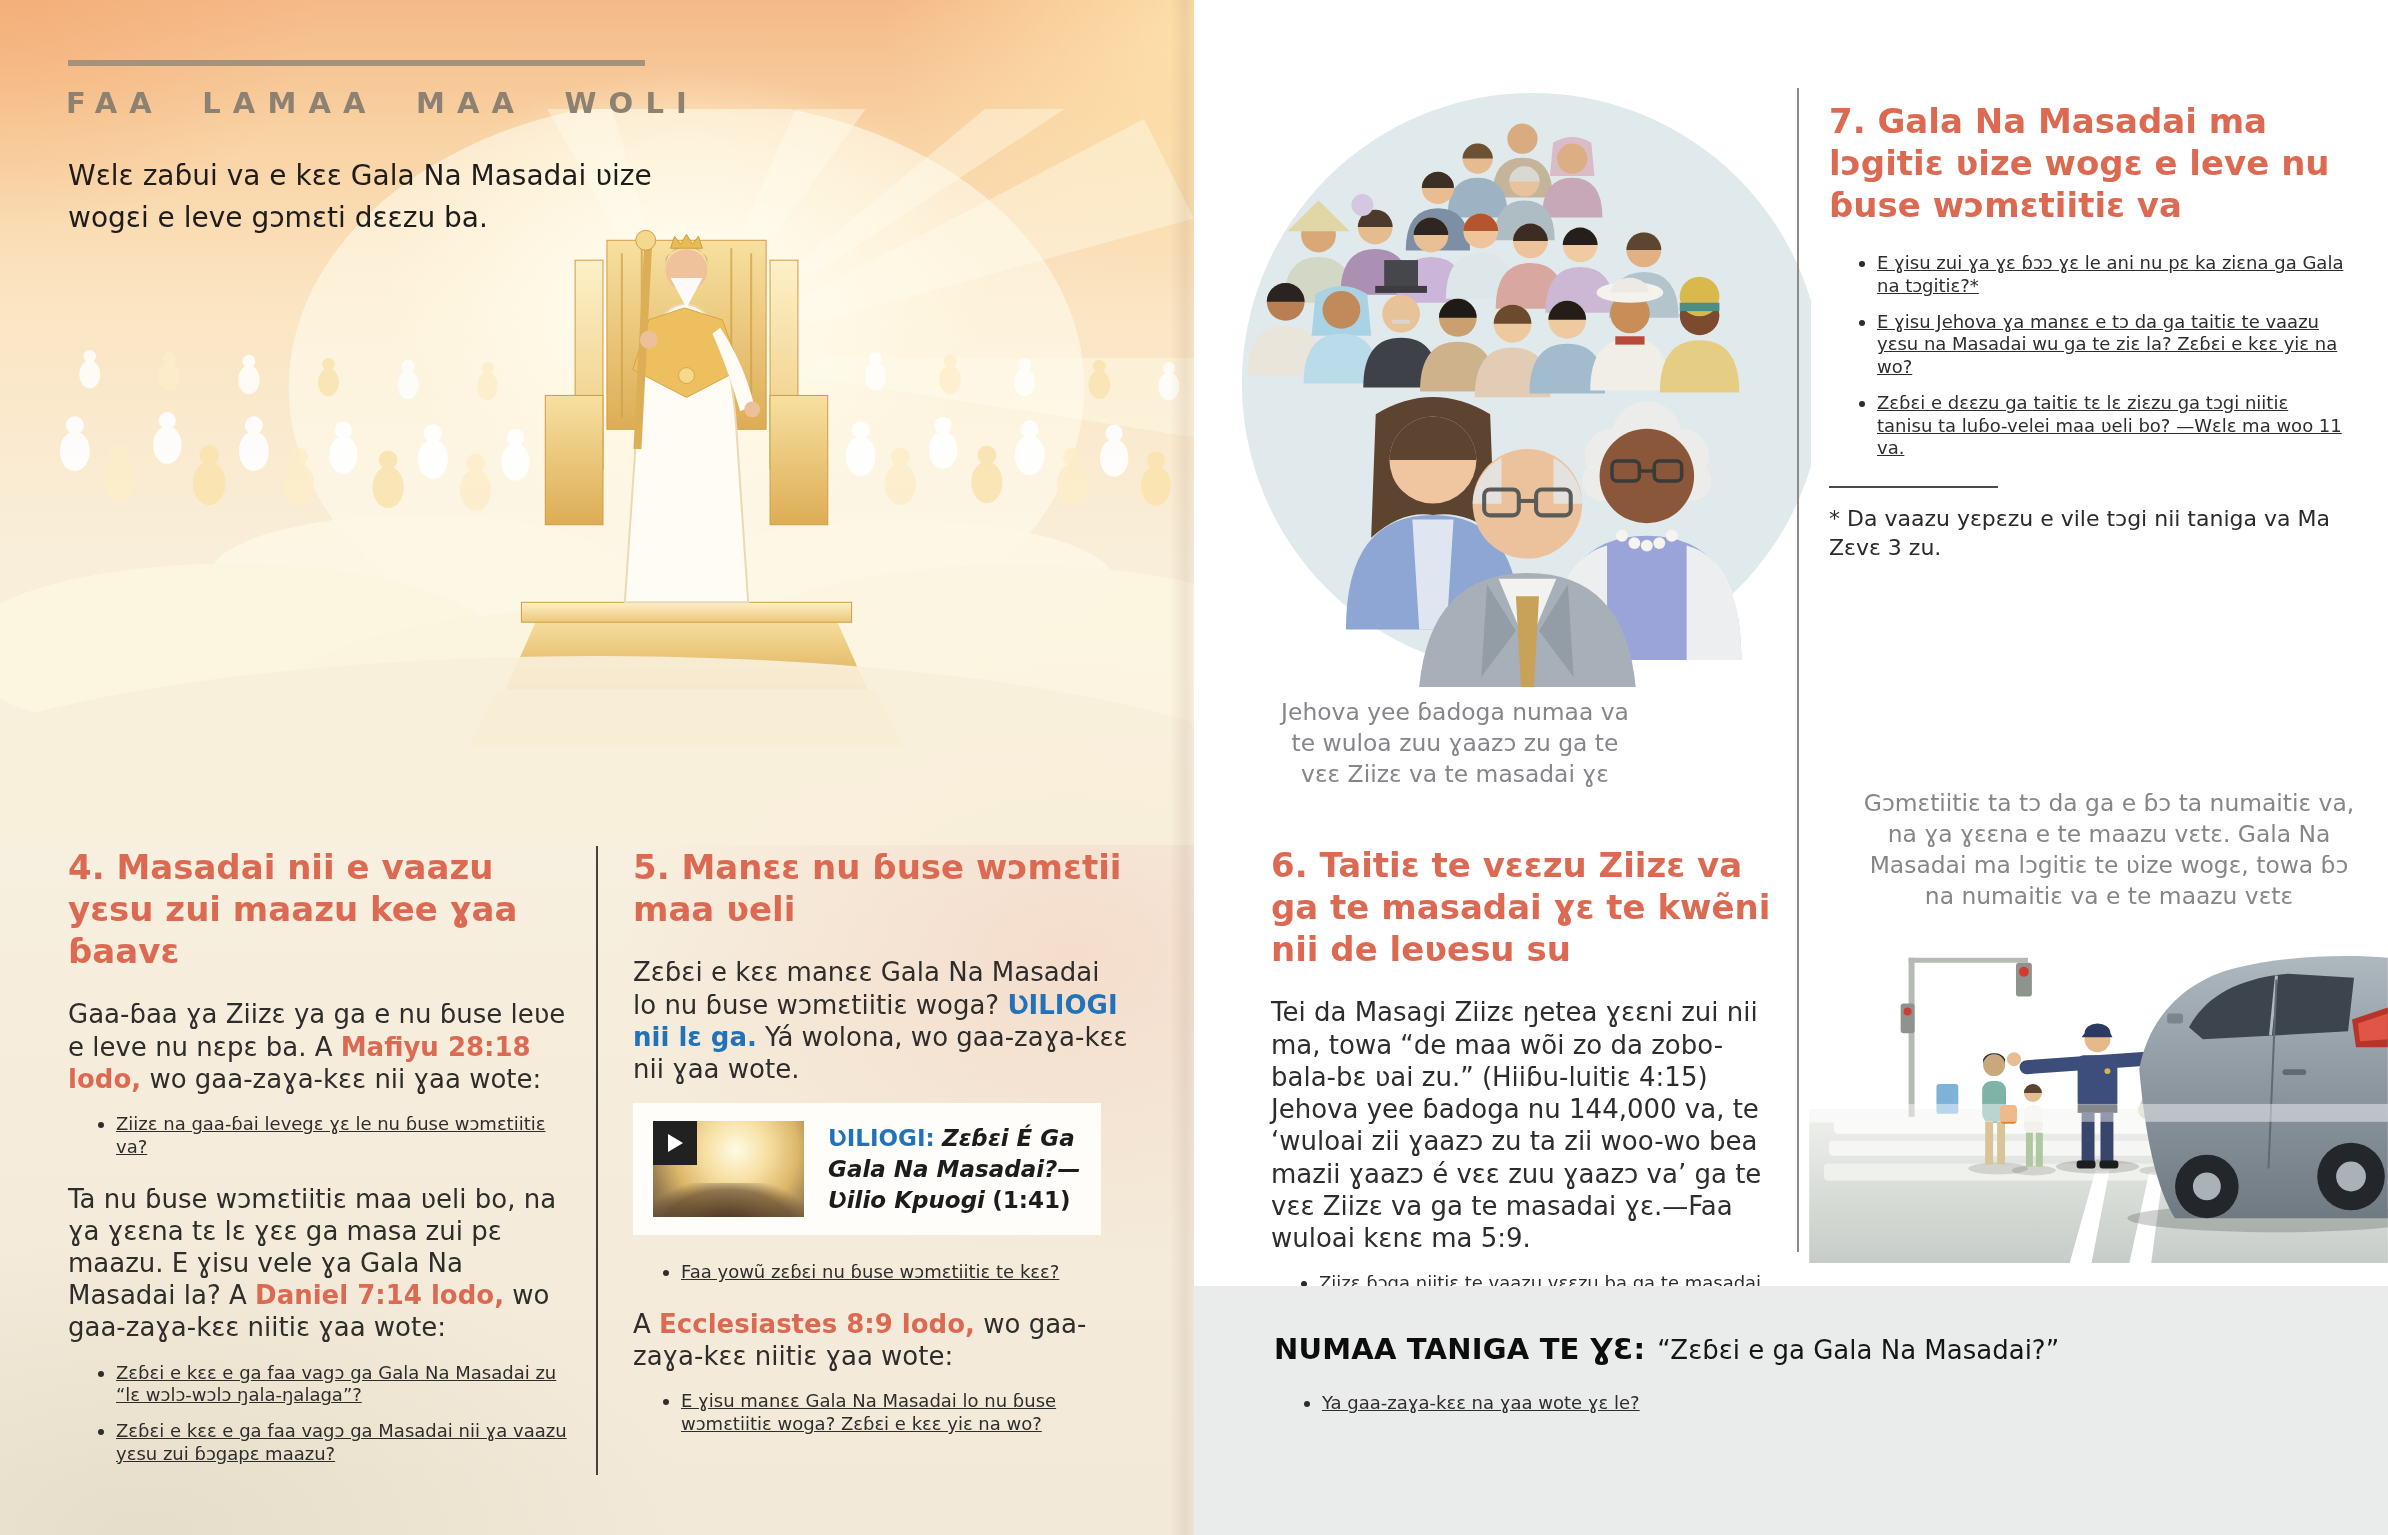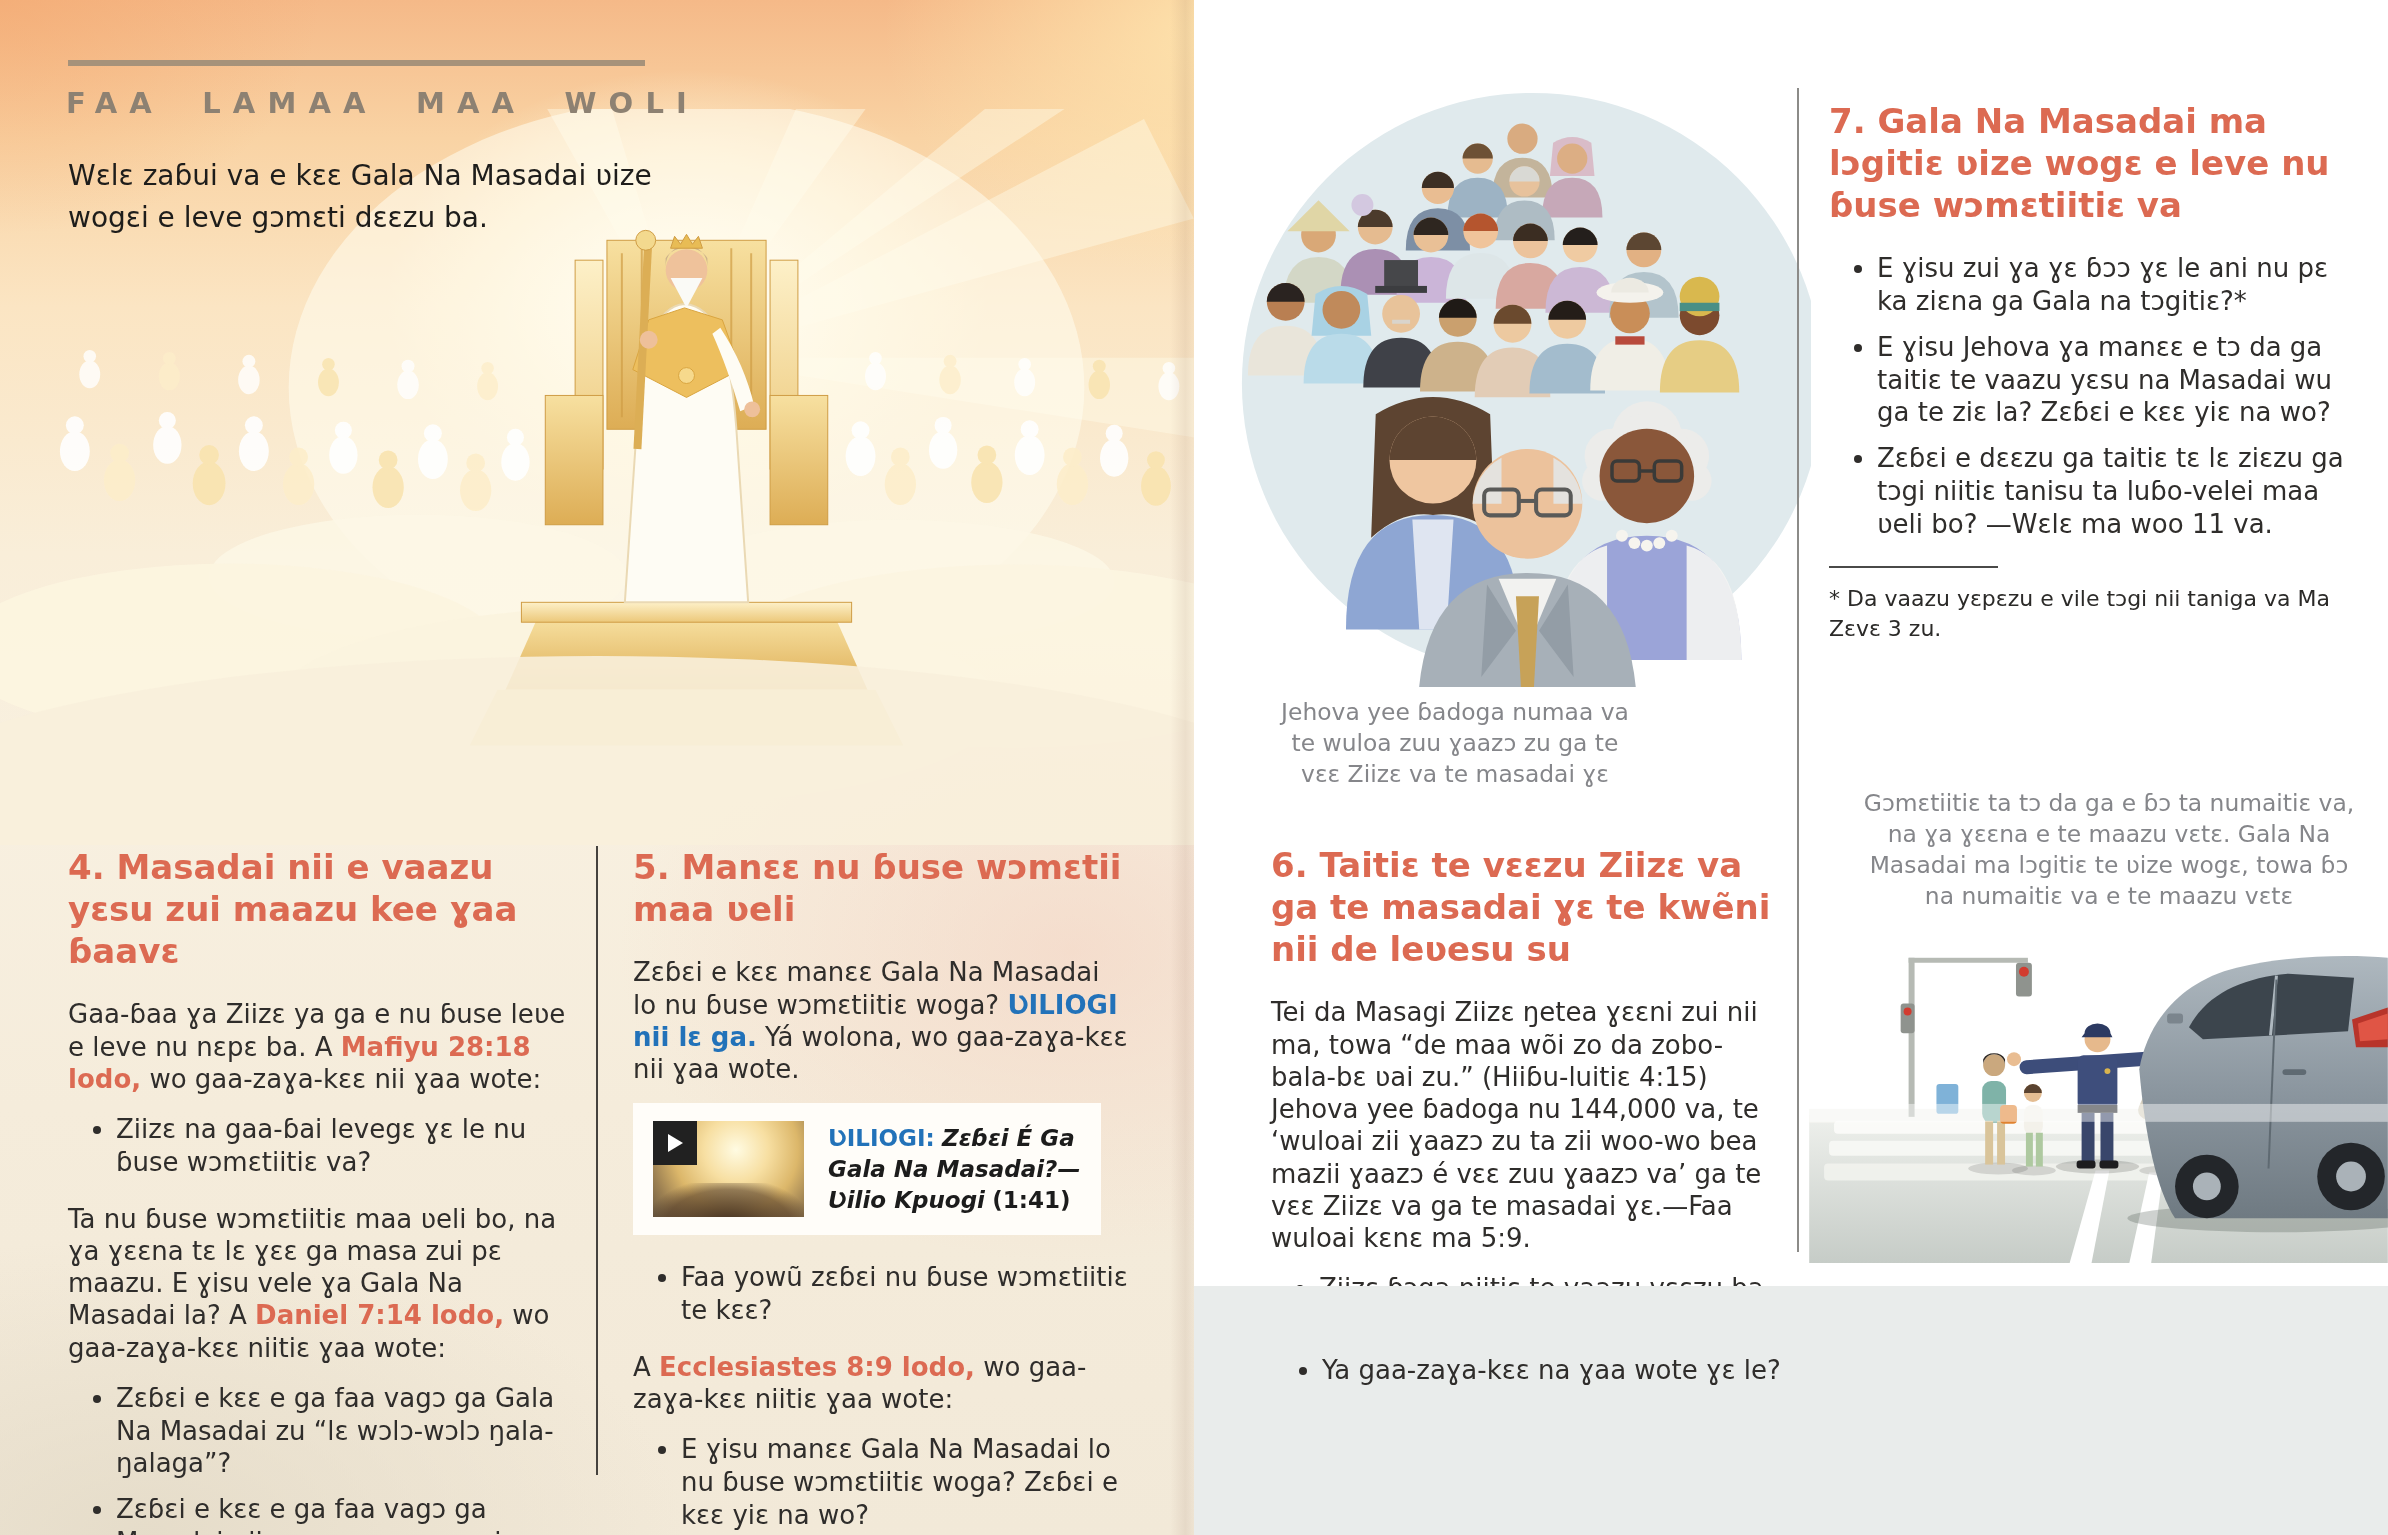--- a/index.html
+++ b/index.html
@@ -23,21 +23,21 @@
 
   .col{position:absolute;}
   .colA{left:68px;top:846px;width:502px;}
   .colB{left:633px;top:846px;width:496px;}
   .vdiv{position:absolute;width:2px;}
   .vdiv-left{left:596px;top:846px;height:629px;background:#45423e;}
 
   h2.sec-title{margin:0 0 26px 0;font-size:34px;line-height:1.24;font-weight:700;color:#dc6a52;}
   p.body{margin:0 0 18px 0;font-size:26px;line-height:1.24;color:#2f2d2b;}
   ul.bullets{margin:6px 0 24px 0;padding-left:48px;list-style:disc outside;}
-  ul.bullets li{font-size:26px;line-height:1.26;margin-bottom:13px;color:#2f2d2b;}
+  ul.bullets li{font-size:18px;line-height:1.26;margin-bottom:13px;color:#2f2d2b;text-decoration:underline;}
   .scripture{color:#dc6a52;font-weight:700;cursor:pointer;}
   .bluelink{color:#2272b9;font-weight:700;cursor:pointer;}
 
   .video-box{display:flex;align-items:center;gap:24px;width:468px;box-sizing:border-box;
              background:#fffdf9;padding:18px 20px;margin:4px 0 26px 0;cursor:pointer;}
   .thumb{position:relative;width:151px;height:96px;flex:0 0 auto;overflow:hidden;
     background:radial-gradient(circle at 55% 30%, #fffbe2 0%, #f7dfa2 30%, #dcb76a 58%, #9c8052 80%, #6b5a42 100%);}
   .thumb::after{content:"";position:absolute;left:0;right:0;bottom:0;height:36%;
     background:radial-gradient(ellipse at 50% 130%, rgba(55,38,28,.95) 0%, rgba(70,48,34,.55) 60%, rgba(70,48,34,0) 80%);}
   .play{position:absolute;left:0;top:0;width:44px;height:44px;background:#212121;
@@ -497,20 +497,23 @@
         <circle cx="400" cy="268" r="32" fill="#23262a"></circle>
           <circle cx="400" cy="268" r="14" fill="#aab2b8"></circle>
         <circle cx="545" cy="258" r="34" fill="#23262a"></circle>
           <circle cx="545" cy="258" r="15" fill="#aab2b8"></circle>
       </g>
       <rect x="0" y="185" width="582" height="18" fill="#ffffff" opacity=".45"></rect>
     </svg>
 
     <div class="review">
       <div class="review-inner">
+        <div class="review-line">
+          <span class="review-label">NUMAA TANIGA TE ƔƐ:</span><span>“Zɛɓɛi e ga Gala Na Masadai?”</span>
+        </div>
         <ul class="bullets">
           <li>Ya gaa-zaɣa-kɛɛ na ɣaa wote ɣɛ le?</li>
         </ul>
       </div>
     </div>
 
   </div>
 </div>
 
 

